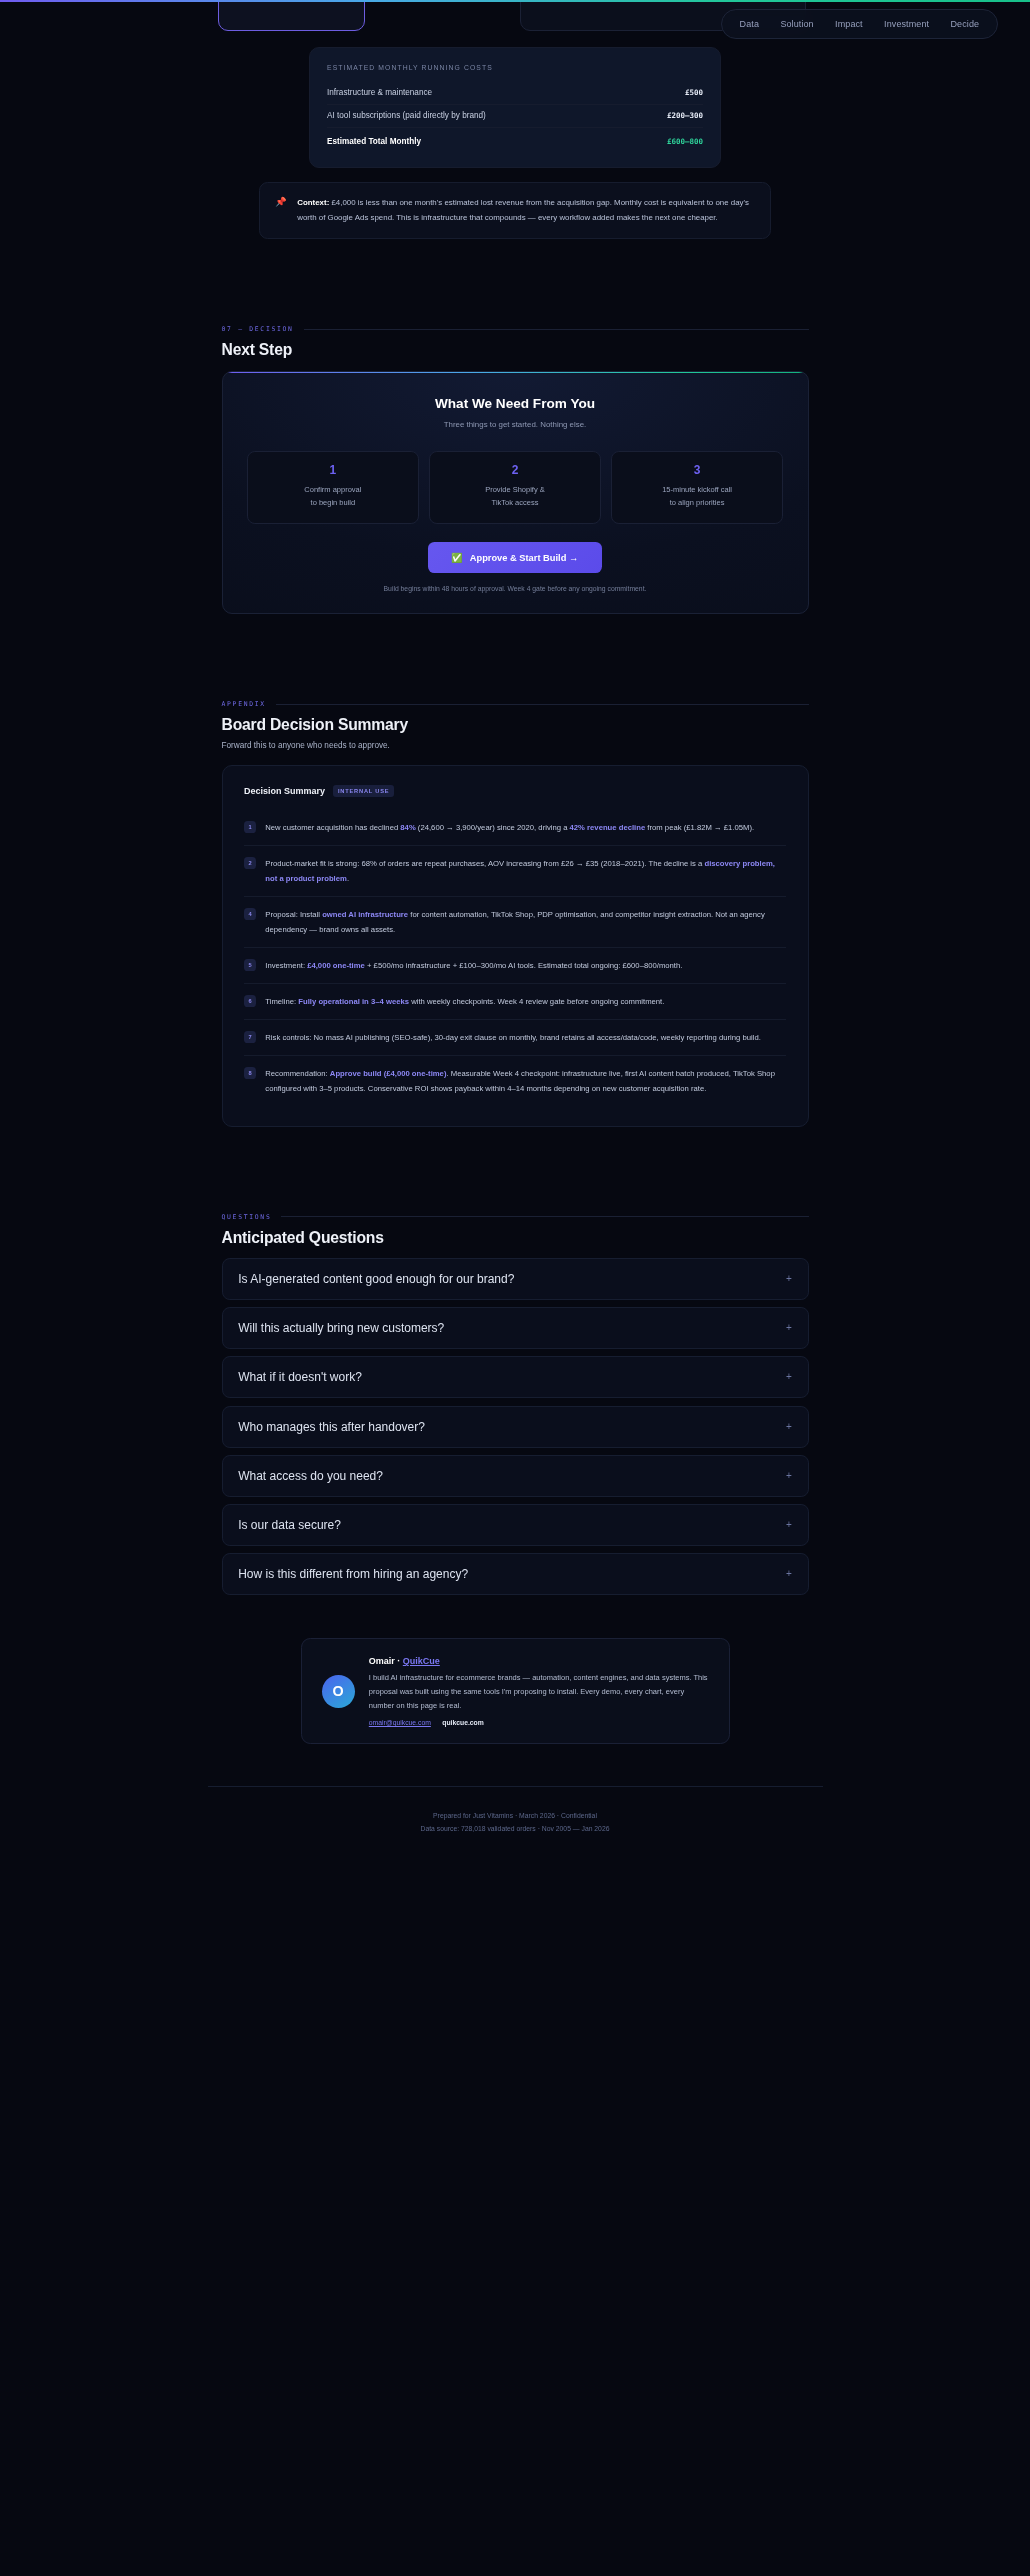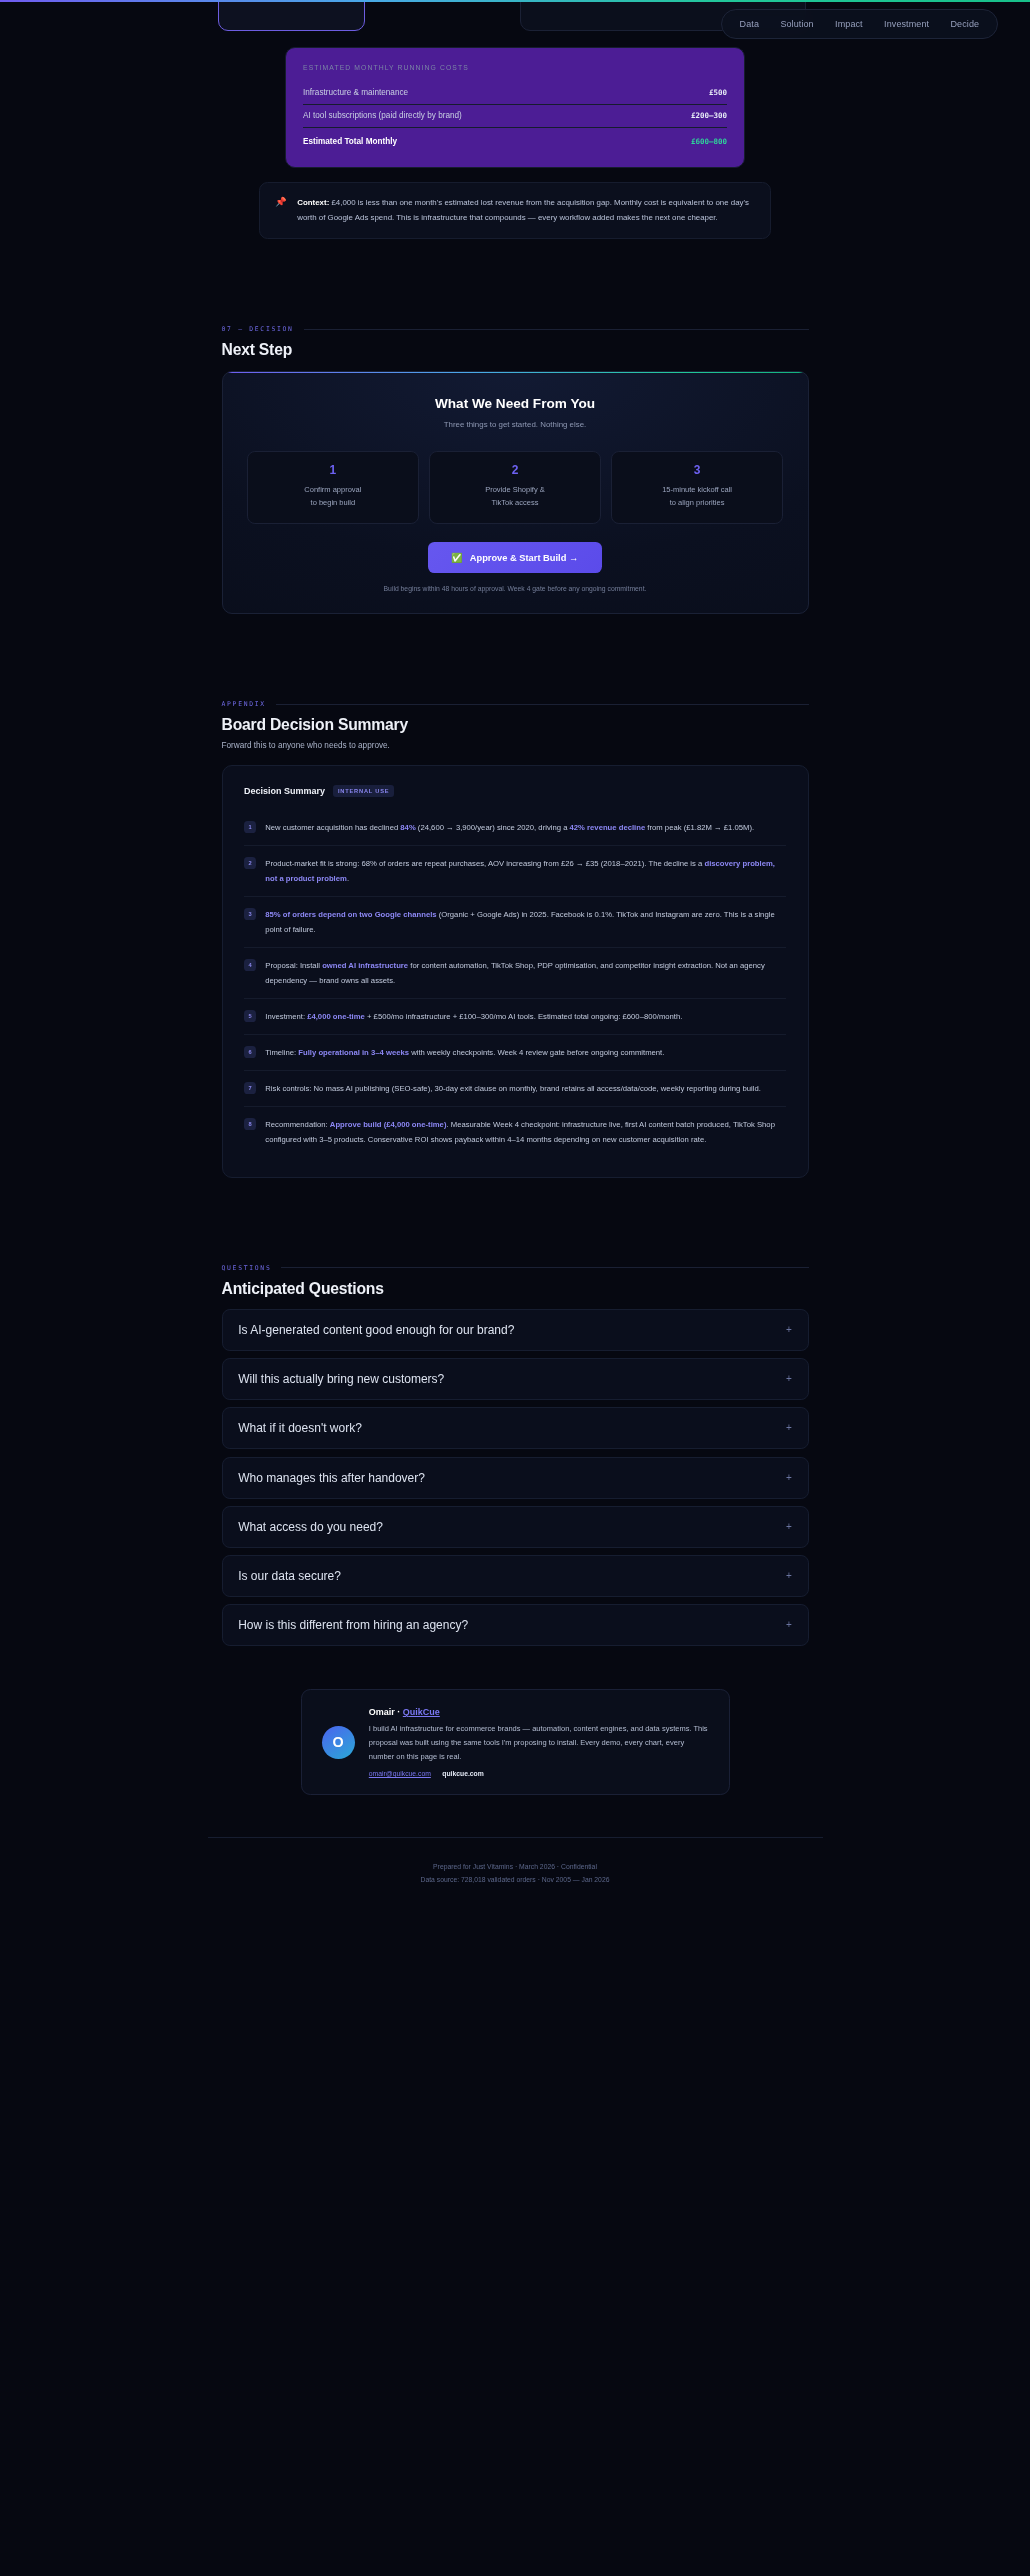--- a/index.html
+++ b/index.html
@@ -48,22 +48,22 @@
     padding: 0 13px; overflow: hidden;
   }
   .tc-right {
     position: absolute; left: 520px; top: -86px; width: 286px; height: 117px;
     border: 0.7px solid #1b2135; border-radius: 10px;
     background: #0b0f1c; padding: 0 13px; overflow: hidden;
   }
 
   
   .costs-card {
-    width: 460px; margin: 0 auto; margin-top: 13px;
-    background: #4c1d95; border: 0.7px solid #161c2e;
+    width: 412px; margin: 0 auto; margin-top: 13px;
+    background: #0f172a; border: 0.7px solid #161c2e;
     border-radius: 10px; padding: 15.7px 17px 14.3px;
   }
   .costs-title {
     font-size: 6.8px; letter-spacing: 1.1px; color: #7b86a5;
     text-transform: uppercase; margin-bottom: 11.4px;
   }
   .cost-row {
     display: flex; justify-content: space-between; align-items: center;
     padding: 6.4px 0; border-bottom: 0.7px solid #161c2e;
     font-size: 8.2px; color: #c9d1e3;
@@ -298,24 +298,20 @@
     <div id="summary-items">
         <div class="sum-item">
           <div class="idx">1</div>
           <div class="txt"><span>New customer acquisition has declined </span><b>84%</b><span> (24,600 → 3,900/year) since 2020, driving a </span><b>42% revenue decline</b><span> from peak (£1.82M → £1.05M).</span></div>
         </div>
         <div class="sum-item">
           <div class="idx">2</div>
           <div class="txt"><span>Product-market fit is strong: 68% of orders are repeat purchases, AOV increasing from £26 → £35 (2018–2021). The decline is a </span><b>discovery problem, not a product problem</b><span>.</span></div>
         </div>
         <div class="sum-item">
-          <div class="idx">3</div>
-          <div class="txt"><b>85% of orders depend on two Google channels</b><span> (Organic + Google Ads) in 2025. Facebook is 0.1%. TikTok and Instagram are zero. This is a single point of failure.</span></div>
-        </div>
-        <div class="sum-item">
           <div class="idx">4</div>
           <div class="txt"><span>Proposal: Install </span><b>owned AI infrastructure</b><span> for content automation, TikTok Shop, PDP optimisation, and competitor insight extraction. Not an agency dependency — brand owns all assets.</span></div>
         </div>
         <div class="sum-item">
           <div class="idx">5</div>
           <div class="txt"><span>Investment: </span><b>£4,000 one-time</b><span> + £500/mo infrastructure + £100–300/mo AI tools. Estimated total ongoing: £600–800/month.</span></div>
         </div>
         <div class="sum-item">
           <div class="idx">6</div>
           <div class="txt"><span>Timeline: </span><b>Fully operational in 3–4 weeks</b><span> with weekly checkpoints. Week 4 review gate before ongoing commitment.</span></div>

